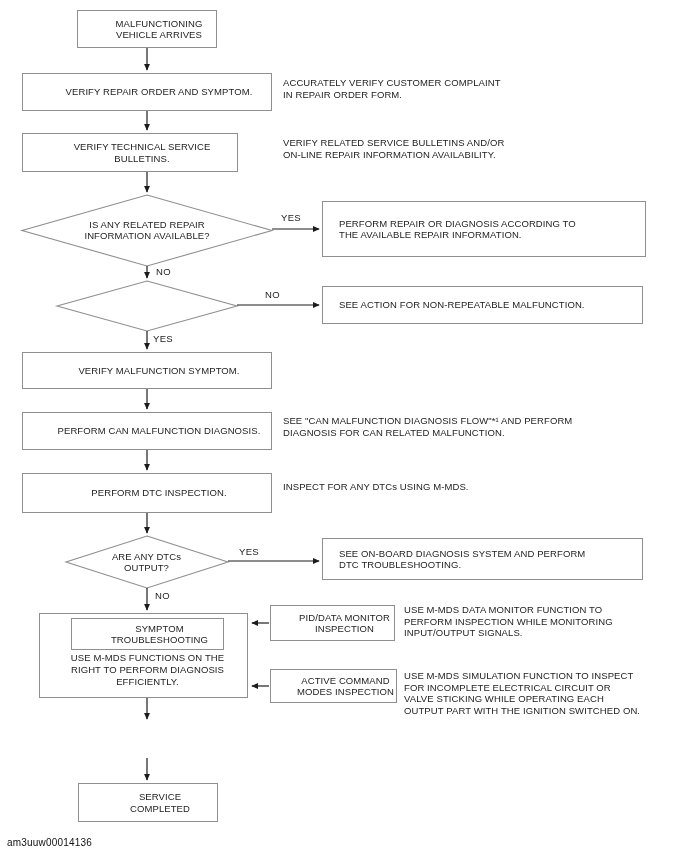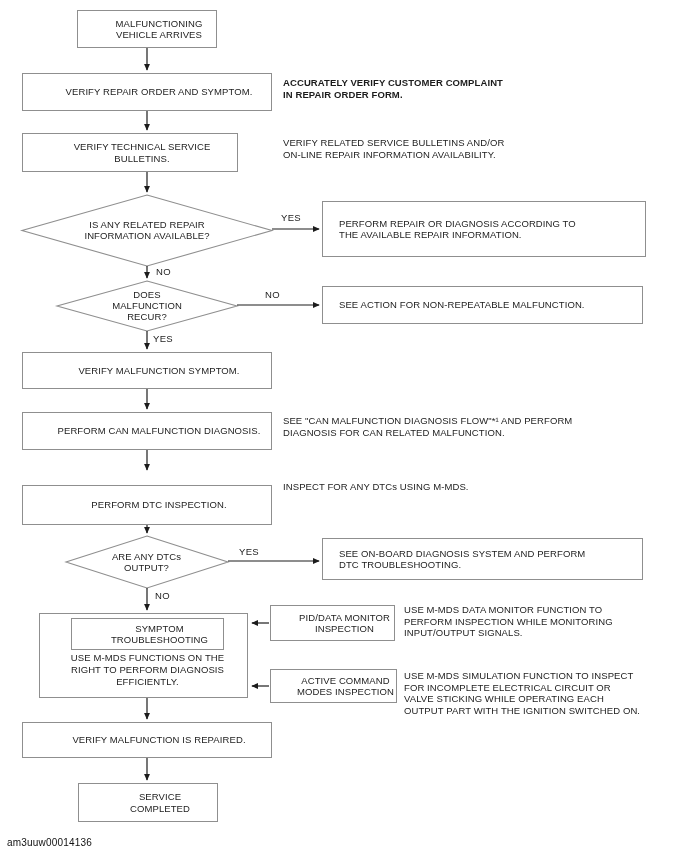--- a/index.html
+++ b/index.html
@@ -84,64 +84,60 @@
   <div class="box" style="left:22px;top:73px;width:250px;height:38px;">VERIFY REPAIR ORDER AND SYMPTOM.</div>
 
   <div class="box" style="left:22px;top:133px;width:216px;height:39px;">VERIFY TECHNICAL SERVICE BULLETINS.</div>
 
   <div class="dlabel" style="left:47px;top:219px;width:200px;">IS ANY RELATED REPAIR
 INFORMATION AVAILABLE?</div>
 
   <div class="box align-left" style="left:322px;top:201px;width:324px;height:56px;">PERFORM REPAIR OR DIAGNOSIS ACCORDING TO
 THE AVAILABLE REPAIR INFORMATION.</div>
 
-  <div class="dlabel" style="left:87px;top:289px;width:120px;">DOES
-MALFUNCTION
-RECUR?</div>
 
   <div class="box align-left" style="left:322px;top:286px;width:321px;height:38px;text-align:right;">SEE ACTION FOR NON-REPEATABLE MALFUNCTION.</div>
 
   <div class="box" style="left:22px;top:352px;width:250px;height:37px;">VERIFY MALFUNCTION SYMPTOM.</div>
 
   <div class="box" style="left:22px;top:412px;width:250px;height:38px;">PERFORM CAN MALFUNCTION DIAGNOSIS.</div>
 
-  <div class="box" style="left:22px;top:473px;width:250px;height:40px;margin-top:12px;">PERFORM DTC INSPECTION.</div>
+  <div class="box" style="left:22px;top:473px;width:250px;height:40px;">PERFORM DTC INSPECTION.</div>
 
   <div class="dlabel" style="left:86px;top:551px;width:121px;">ARE ANY DTCs
 OUTPUT?</div>
 
   <div class="box align-left" style="left:322px;top:538px;width:321px;height:42px;">SEE ON-BOARD DIAGNOSIS SYSTEM AND PERFORM
 DTC TROUBLESHOOTING.</div>
 
   <div class="box" style="left:39px;top:613px;width:209px;height:85px;"></div>
   <div class="box" style="left:71px;top:618px;width:153px;height:32px;">SYMPTOM
 TROUBLESHOOTING</div>
   <div class="note" style="left:50px;top:652px;width:195px;">USE M-MDS FUNCTIONS ON THE
 RIGHT TO PERFORM DIAGNOSIS
 EFFICIENTLY.</div>
 
   <div class="box" style="left:270px;top:605px;width:125px;height:36px;">PID/DATA MONITOR
 INSPECTION</div>
 
   <div class="box" style="left:270px;top:669px;width:127px;height:34px;">ACTIVE COMMAND
 MODES INSPECTION</div>
 
-  <div class="box" style="left:22px;top:722px;width:250px;height:36px;">VERIFY MALFUNCTION IS REPAIRED.</div>
 
   <div class="box" style="left:78px;top:783px;width:140px;height:39px;">SERVICE
 COMPLETED</div>
 
   <div class="branch" style="left:281px;top:212px;">YES</div>
   <div class="branch" style="left:156px;top:266px;">NO</div>
   <div class="branch" style="left:265px;top:289px;">NO</div>
   <div class="branch" style="left:153px;top:333px;">YES</div>
   <div class="branch" style="left:239px;top:546px;">YES</div>
   <div class="branch" style="left:155px;top:590px;">NO</div>
 
-  <div class="ann" style="left:283px;top:77px;width:300px;font-weight:bold;">ACCURATELY VERIFY CUSTOMER COMPLAINT
+  <div class="ann" style="left:283px;top:77px;width:300px;">ACCURATELY VERIFY CUSTOMER COMPLAINT
 IN REPAIR ORDER FORM.</div>
   <div class="ann" style="left:283px;top:137px;width:310px;">VERIFY RELATED SERVICE BULLETINS AND/OR
 ON-LINE REPAIR INFORMATION AVAILABILITY.</div>
   <div class="ann" style="left:283px;top:415px;width:370px;">SEE "CAN MALFUNCTION DIAGNOSIS FLOW"*¹ AND PERFORM
 DIAGNOSIS FOR CAN RELATED MALFUNCTION.</div>
   <div class="ann" style="left:283px;top:481px;width:300px;">INSPECT FOR ANY DTCs USING M-MDS.</div>
   <div class="ann" style="left:404px;top:604px;width:285px;">USE M-MDS DATA MONITOR FUNCTION TO
 PERFORM INSPECTION WHILE MONITORING
 INPUT/OUTPUT SIGNALS.</div>
   <div class="ann" style="left:404px;top:662px;width:289px;margin-top:8px;">USE M-MDS SIMULATION FUNCTION TO INSPECT

